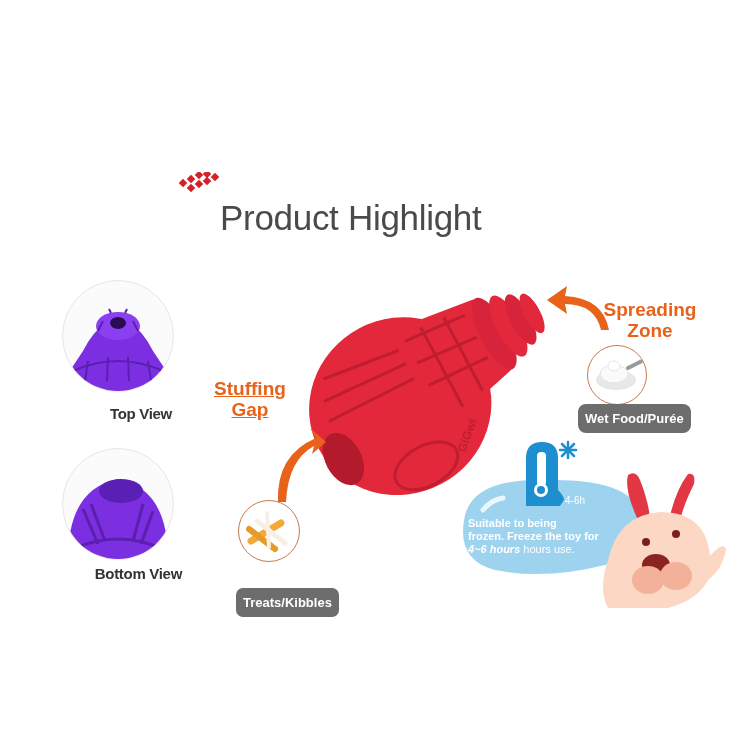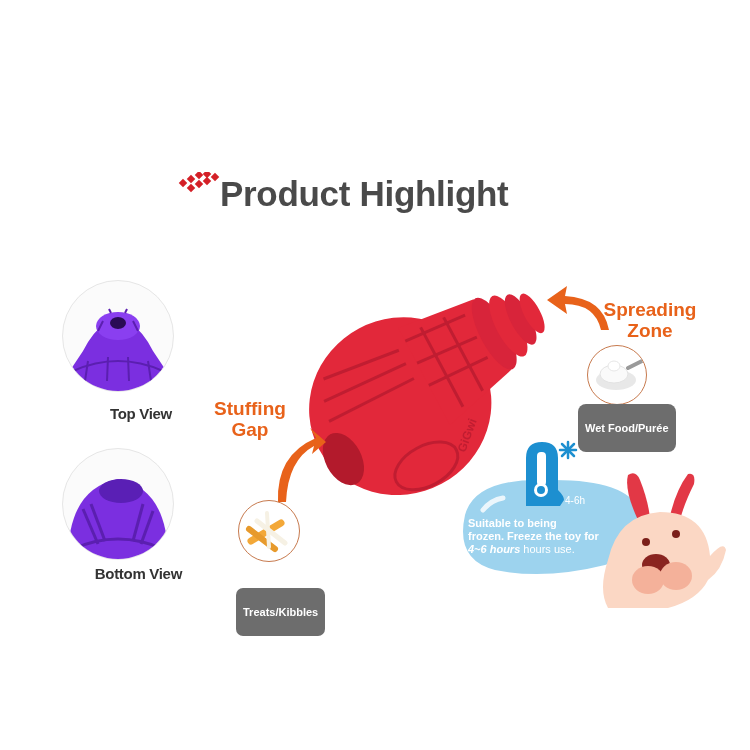--- a/index.html
+++ b/index.html
@@ -1,24 +1,24 @@
 <!DOCTYPE html>
 <html><head>
 <meta charset="utf-8">
 <style>
   html, body { margin:0; padding:0; background:#ffffff; }
   body { width:750px; height:750px; position:relative; overflow:hidden; font-family:"Liberation Sans", "DejaVu Sans", sans-serif; }
   .abs { position:absolute; }
-  .title { left:220px; top:174px; font-size:35px; font-weight:bold; color:#4a4a4a; letter-spacing:-0.3px; white-space:nowrap; }
+  .title { left:220px; top:198px; font-size:35px; font-weight:normal; color:#4a4a4a; letter-spacing:-0.3px; white-space:nowrap; }
   .logo { left:178px; top:172px; width:42px; height:22px; }
   .orange-label { color:#e8621a; font-weight:bold; font-size:19px; line-height:21px; text-align:center; white-space:nowrap; }
   .view-circle { width:110px; height:110px; border-radius:50%; border:1px solid #e6e6e6; background:#fbfbfb; overflow:hidden; }
   .view-label { font-weight:bold; font-size:15px; color:#333; text-align:right; white-space:nowrap; letter-spacing:-0.3px; }
   .food-circle { width:60px; height:60px; border-radius:50%; border:1.5px solid #c77a4e; background:#fff; overflow:hidden; }
-  .pill { background:#6d6d6d; color:#fff; font-weight:bold; font-size:11px; border-radius:8px; padding:18px 7px; white-space:nowrap; }
+  .pill { background:#6d6d6d; color:#fff; font-weight:bold; font-size:13px; border-radius:8px; padding:7px 7px; white-space:nowrap; }
   .bubble-text { color:#ffffff; font-weight:bold; font-size:11px; line-height:13px; text-align:left; white-space:nowrap; }
 </style>
 </head>
 <body>
 
 <svg class="abs logo" viewBox="0 0 42 22">
   <g fill="#d42027">
     <rect x="2" y="8" width="6" height="6" transform="rotate(45 5 11)"></rect>
     <rect x="10" y="4" width="6" height="6" transform="rotate(45 13 7)"></rect>
     <rect x="18" y="0" width="6" height="6" transform="rotate(45 21 3)"></rect>
@@ -83,21 +83,21 @@
         <path d="M150 120 L215 125"></path>
         <path d="M150 145 L215 148"></path>
       <path d="M170 90 L170 180"></path>
         <path d="M195 92 L195 175"></path>
     </g>
     <ellipse cx="110" cy="215" rx="34" ry="20" fill="none" stroke="#c01d31" stroke-width="3"></ellipse>
   </g>
   <text x="195" y="208" fill="#c01d31" font-size="12" font-weight="bold" transform="rotate(-70 195 208)">GiGwi</text>
 </svg>
 
-<div class="abs orange-label" style="left:205px; top:398px; width:90px;">
+<div class="abs orange-label" style="left:205px; top:378px; width:90px;text-decoration:underline;">
   <div>Stuffing</div>
   <div>Gap</div>
 </div>
 <svg class="abs" style="left:268px; top:420px;" width="60" height="85" viewBox="0 0 60 85">
   <path d="M10 82 Q8 35 48 18 L42 8 L58 22 L44 34 L46 26 Q20 40 18 82 Z" fill="#e8621a"></path>
 </svg>
 <div class="abs food-circle" style="left:238px; top:500px;">
   <svg width="60" height="60" viewBox="0 0 60 60">
     <g stroke-linecap="round">
       <line x1="12" y1="40" x2="42" y2="22" stroke="#f3a838" stroke-width="7"></line>

